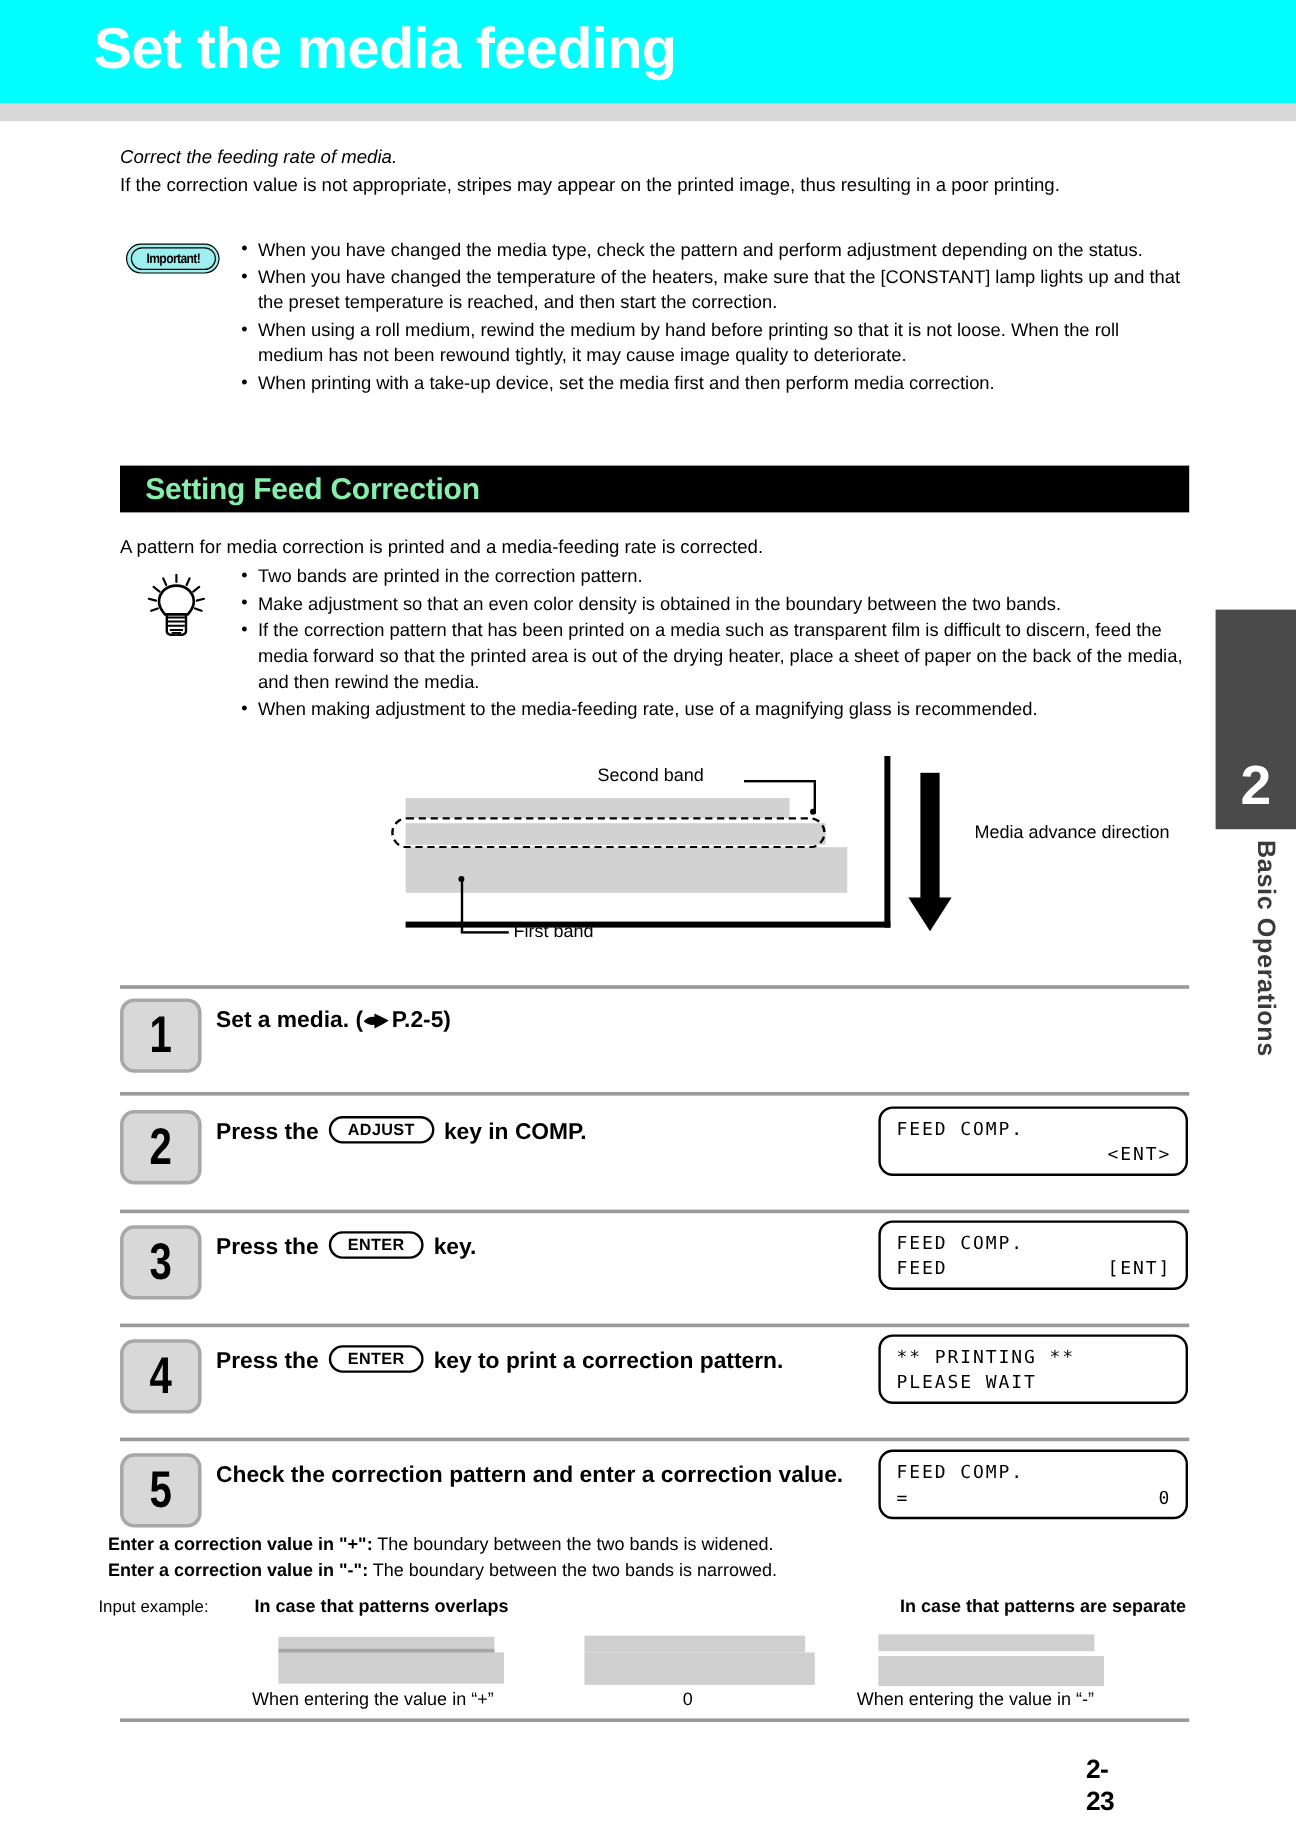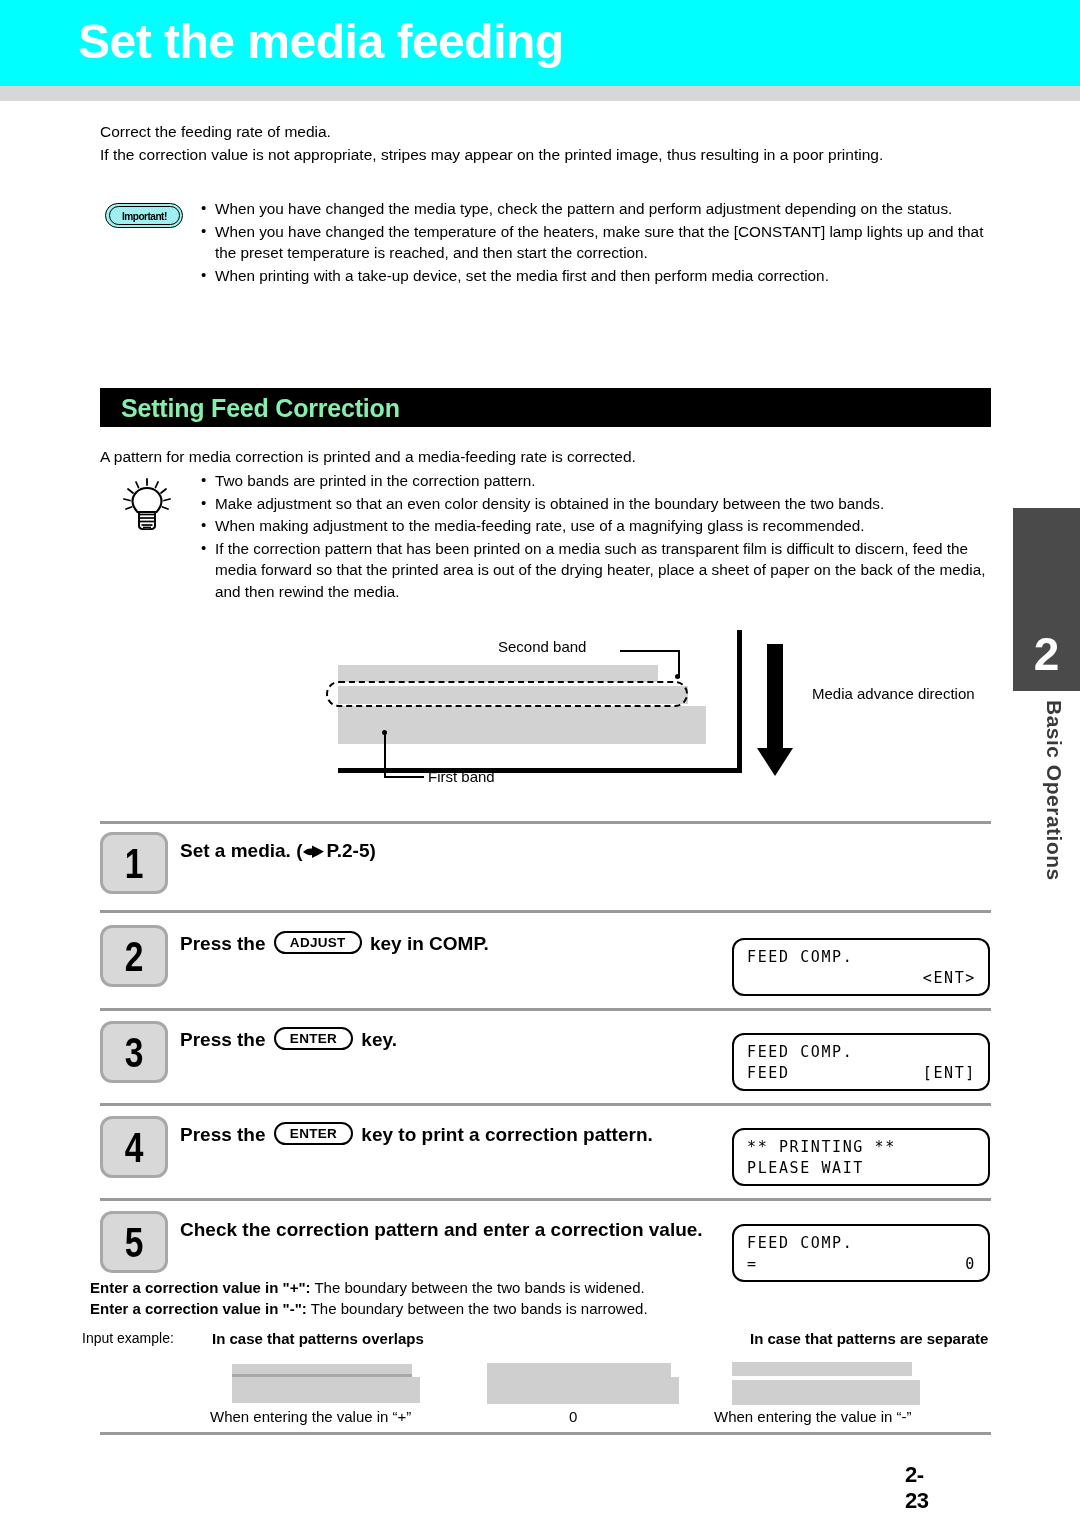--- a/index.html
+++ b/index.html
@@ -27,21 +27,21 @@
     position: absolute; left: 0; top: 86px; width: 1080px; height: 15px;
     background: #d7d7d7;
   }
 
   
   .intro {
     position: absolute; left: 100px; top: 120px; width: 890px;
     font-size: 15.5px; line-height: 23px; text-align: justify;
   }
   .intro p { margin: 0; }
-  .intro p.first { text-align: left; }
+  .intro p.first { text-align: left; font-style: italic; }
 
   
   .important-block {
     position: absolute; left: 100px; top: 198px; width: 890px;
   }
   .important-icon {
     position: absolute; left: 5px; top: 5px;
     width: 78px; height: 25px;
     background: #9ef0f0;
     border: 1.6px solid #000; border-radius: 13px;
@@ -213,21 +213,20 @@
 
   
   .lcd {
     position: absolute;
     width: 258px; height: 58px;
     border: 2.4px solid #000; border-radius: 12px;
     background: #ffffff;
     font-family: "DejaVu Sans Mono", monospace;
     font-size: 15px;
     padding: 7px 12px 0 13px;
-    margin-top: 16px;
   }
   .lcd .row {
     display: flex; justify-content: space-between;
     line-height: 21px; letter-spacing: 1.6px; white-space: pre;
   }
   .lcd .row.center { justify-content: flex-start; }
   .lcd .row.right { justify-content: flex-end; }
 
   
   .example { position: absolute; left: 82px; top: 1326px; width: 910px; }
@@ -283,20 +282,21 @@
   </div>
 
   <div class="important-block">
     <div class="important-icon">
       <div class="inner"></div>
       <span>Important!</span>
     </div>
     <ul class="bullets">
       <li>When you have changed the media type, check the pattern and perform adjustment depending on the status.</li>
       <li>When you have changed the temperature of the heaters, make sure that the [CONSTANT] lamp lights up and that the preset temperature is reached, and then start the correction.</li>
+      <li>When using a roll medium, rewind the medium by hand before printing so that it is not loose. When the roll medium has not been rewound tightly, it may cause image quality to deteriorate.</li>
       <li>When printing with a take-up device, set the media first and then perform media correction.</li>
     </ul>
   </div>
 
   <div class="section-bar">
     <span>Setting Feed Correction</span>
   </div>
   <div class="section-intro">A pattern for media correction is printed and a media-feeding rate is corrected.</div>
 
   <div class="hint-block">
@@ -318,22 +318,22 @@
         <path d="M17.5 40 L32.5 40"></path>
         <path d="M18 43.5 L32 43.5"></path>
         <path d="M19.5 47 L30.5 47"></path>
         <path d="M21 49.5 L29 49.5"></path>
       </g>
       <path d="M17 34.5 L17 48 C17 50 20 51.5 25 51.5 C30 51.5 33 50 33 48 L33 34.5" fill="none" stroke="#000" stroke-width="2"></path>
     </svg>
     <ul class="bullets">
       <li>Two bands are printed in the correction pattern.</li>
       <li>Make adjustment so that an even color density is obtained in the boundary between the two bands.</li>
+      <li>If the correction pattern that has been printed on a media such as transparent film is difficult to discern, feed the media forward so that the printed area is out of the drying heater, place a sheet of paper on the back of the media, and then rewind the media.</li>
       <li>When making adjustment to the media-feeding rate, use of a magnifying glass is recommended.</li>
-      <li>If the correction pattern that has been printed on a media such as transparent film is difficult to discern, feed the media forward so that the printed area is out of the drying heater, place a sheet of paper on the back of the media, and then rewind the media.</li>
     </ul>
   </div>
 
   <div class="diagram">
     <div class="band-top"></div>
     <div class="band-mid"></div>
     <div class="band-bottom"></div>
     <div class="dash-box"></div>
 
     <div class="lbl-second">Second band</div>

